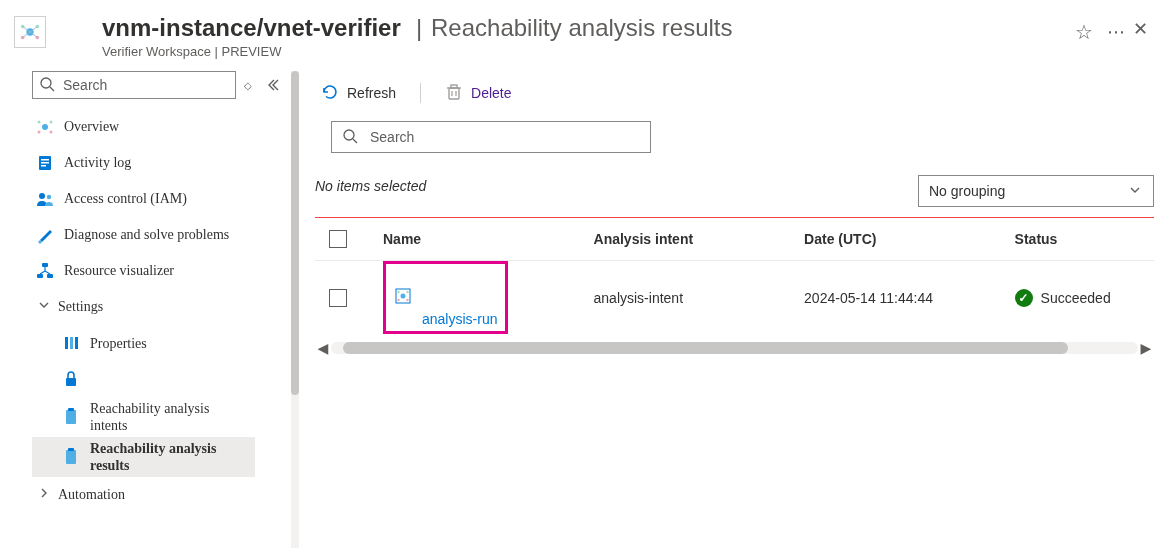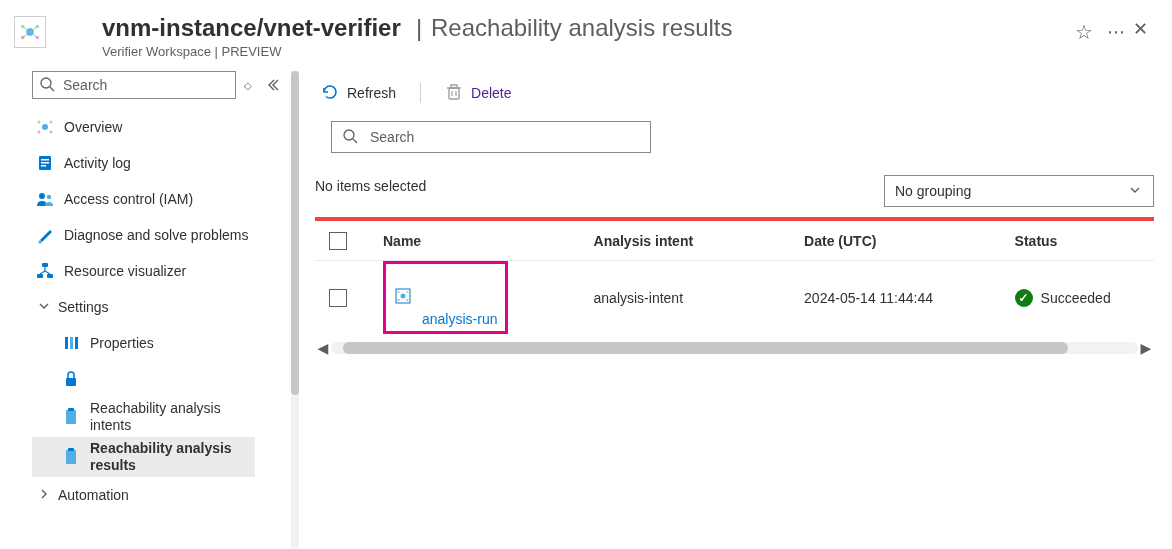--- a/index.html
+++ b/index.html
@@ -50,21 +50,21 @@
     padding: 0 6px;
   }
   .search-box input {
     border: none; outline: none; font-size: 14px; width: 100%;
     color: #323130;
   }
   .search-box input::placeholder { color: #605e5c; }
   .search-glyph { color: #605e5c; margin-right: 6px; }
   .expand-ctl { display: flex; align-items: center; color: #605e5c; gap: 2px; margin-left: 8px;}
 
-  .nav { list-style: none; padding: 0; margin: 0; }
+  .nav { list-style: none; padding: 0; margin: 0; font-family: Liberation Serif, serif; }
   .nav li {
     display: flex; align-items: center;
     min-height: 36px;
     padding: 0 6px 0 4px;
     cursor: pointer;
     gap: 10px;
   }
   .nav li .icon { width: 18px; display:flex; align-items:center; justify-content:center;}
   .nav li.section { gap: 6px; }
   .nav li.section .chev { width: 16px; color: #605e5c;}
@@ -112,38 +112,38 @@
   .content-search input {
     border: none; outline: none; font-size: 14px; width: 100%;
   }
   .content-search input::placeholder { color: #605e5c; }
   .content-search .search-glyph { color: #605e5c; margin-right: 10px; }
 
   .status-row {
     display:flex; align-items:center; justify-content:space-between;
     margin: 0 0 10px 0;
   }
-  .status-row .left { color:#323130; }
+  .status-row .left { color:#323130;font-style:italic; }
   .group-select {
     border: 1px solid #8a8886;
-    height: 32px; width: 270px;
+    height: 32px; width: 236px;
     display:flex; align-items:center; justify-content:space-between;
     padding: 0 10px; cursor:pointer;
     margin-top: 10px;
   }
 
   
   .tbl-head, .tbl-row {
     display: grid;
     grid-template-columns: 60px 1fr 1fr 1fr 0.7fr;
     align-items: center;
     min-height: 44px;
   }
   .tbl-head {
-    border-top: 4px solid #ef4444;
+    border-top: 1px solid #ef4444;
     border-bottom: 1px solid #edebe9;
     font-weight: 600;
     color: #323130;
   }
   .hdr-cell { padding: 0 8px; }
   .chk {
     width: 18px; height: 18px; border: 1px solid #605e5c;
     display:inline-block; margin-left: 14px;
   }
   .chk-cell { display:flex; align-items:center;}

